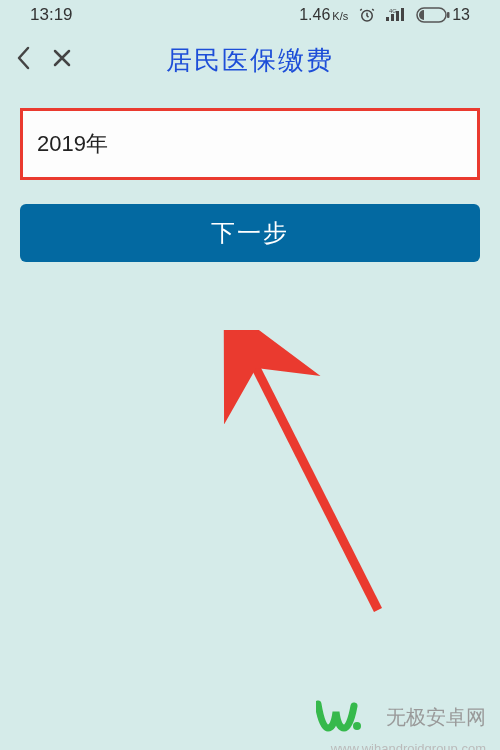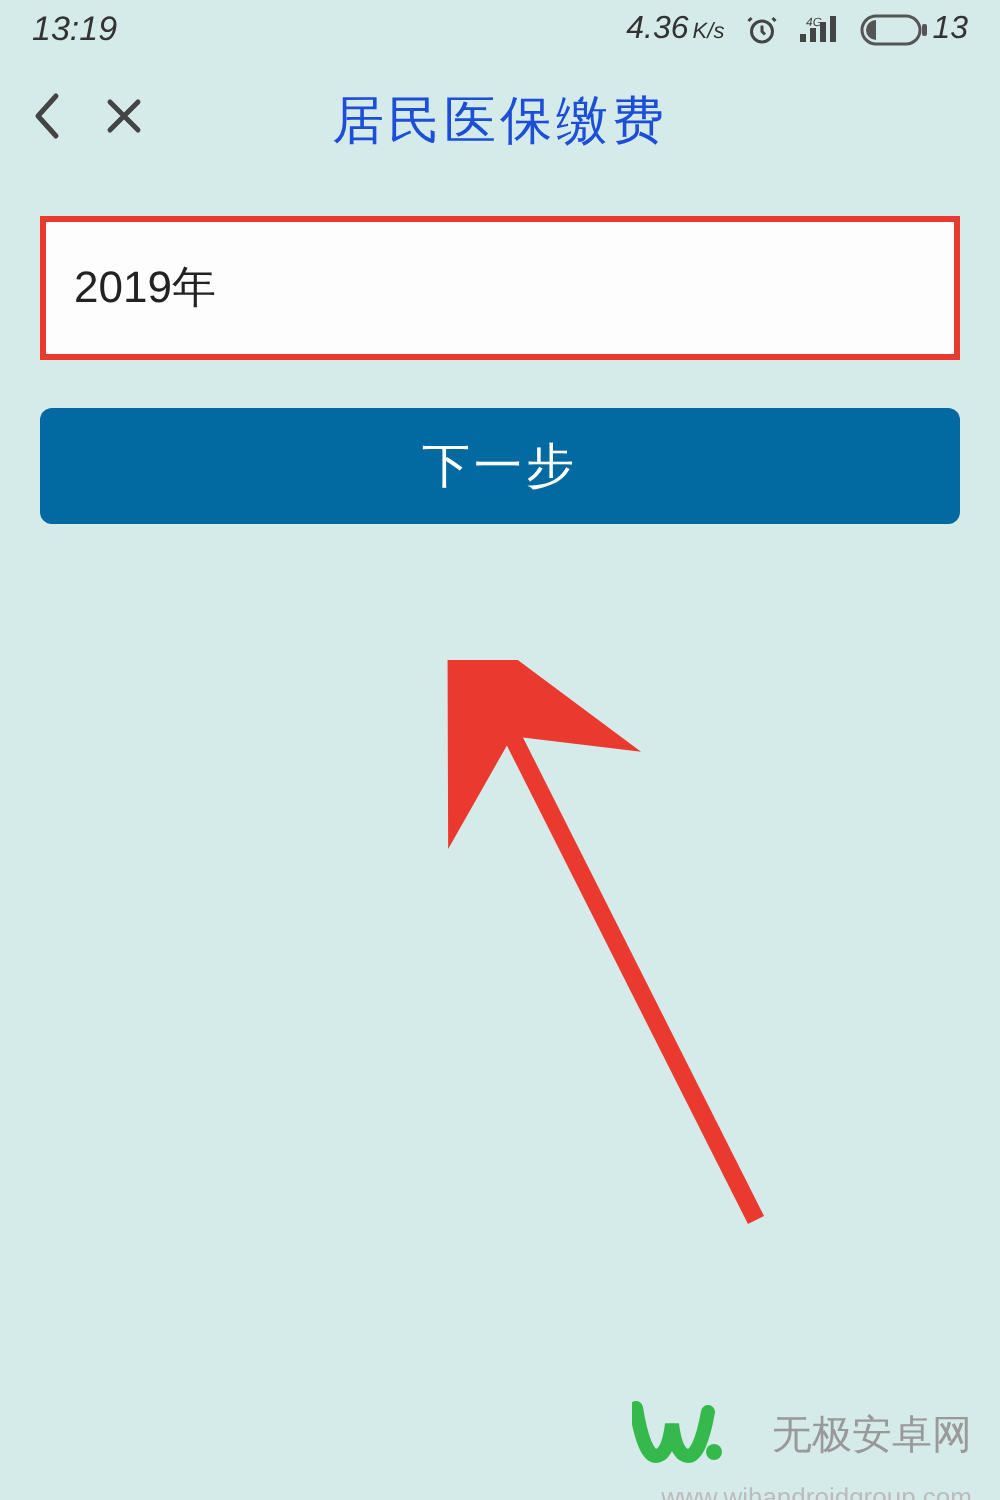--- a/index.html
+++ b/index.html
@@ -1,21 +1,21 @@
 <!DOCTYPE html>
 <html><head>
   <meta charset="utf-8">
   <style>
     * { margin: 0; padding: 0; box-sizing: border-box; font-family: -apple-system, "Helvetica Neue", Arial, sans-serif; }
     html, body { width: 500px; height: 750px; overflow: hidden; }
     body { background: #d5ebe9; position: relative; }
 
     .status-bar {
       display: flex; align-items: center; height: 30px;
-      padding: 0 16px; font-size: 17px; color: #333; font-style: italic;
+      padding: 0 30px; font-size: 17px; color: #333;
     }
     .status-left { flex: 1; font-weight: 500; }
     .status-right { display: flex; align-items: center; gap: 10px; }
     .speed { display: inline-flex; align-items: baseline; gap: 2px; }
     .speed .num { font-size: 16px; }
     .speed .unit { font-size: 11px; text-align: right; }
     .stat-icon { display: inline-flex; align-items: center; }
     .battery-wrap { display: inline-flex; align-items: center; gap: 2px; text-align: right; }
     .battery-txt { font-size: 16px; }
 
@@ -65,21 +65,21 @@
     }
     .w-logo { width: 46px; height: 38px; }
   </style>
 </head>
 <body>
 
 <div class="status-bar">
   <div class="status-left">13:19</div>
   <div class="status-right">
     <span class="speed">
-      <span class="num">4.36</span>
+      <span class="num">1.46</span>
       <span class="unit">K/s</span>
     </span>
     <span class="stat-icon">
       <svg width="18" height="18" viewBox="0 0 24 24" fill="none" stroke="#444" stroke-width="2">
         <circle cx="12" cy="13" r="7"></circle>
           <path d="M12 9v4l2 2"></path>
           <path d="M5 4l-2 2M19 4l2 2"></path>
       </svg>
     </span>
     <span class="stat-icon">

